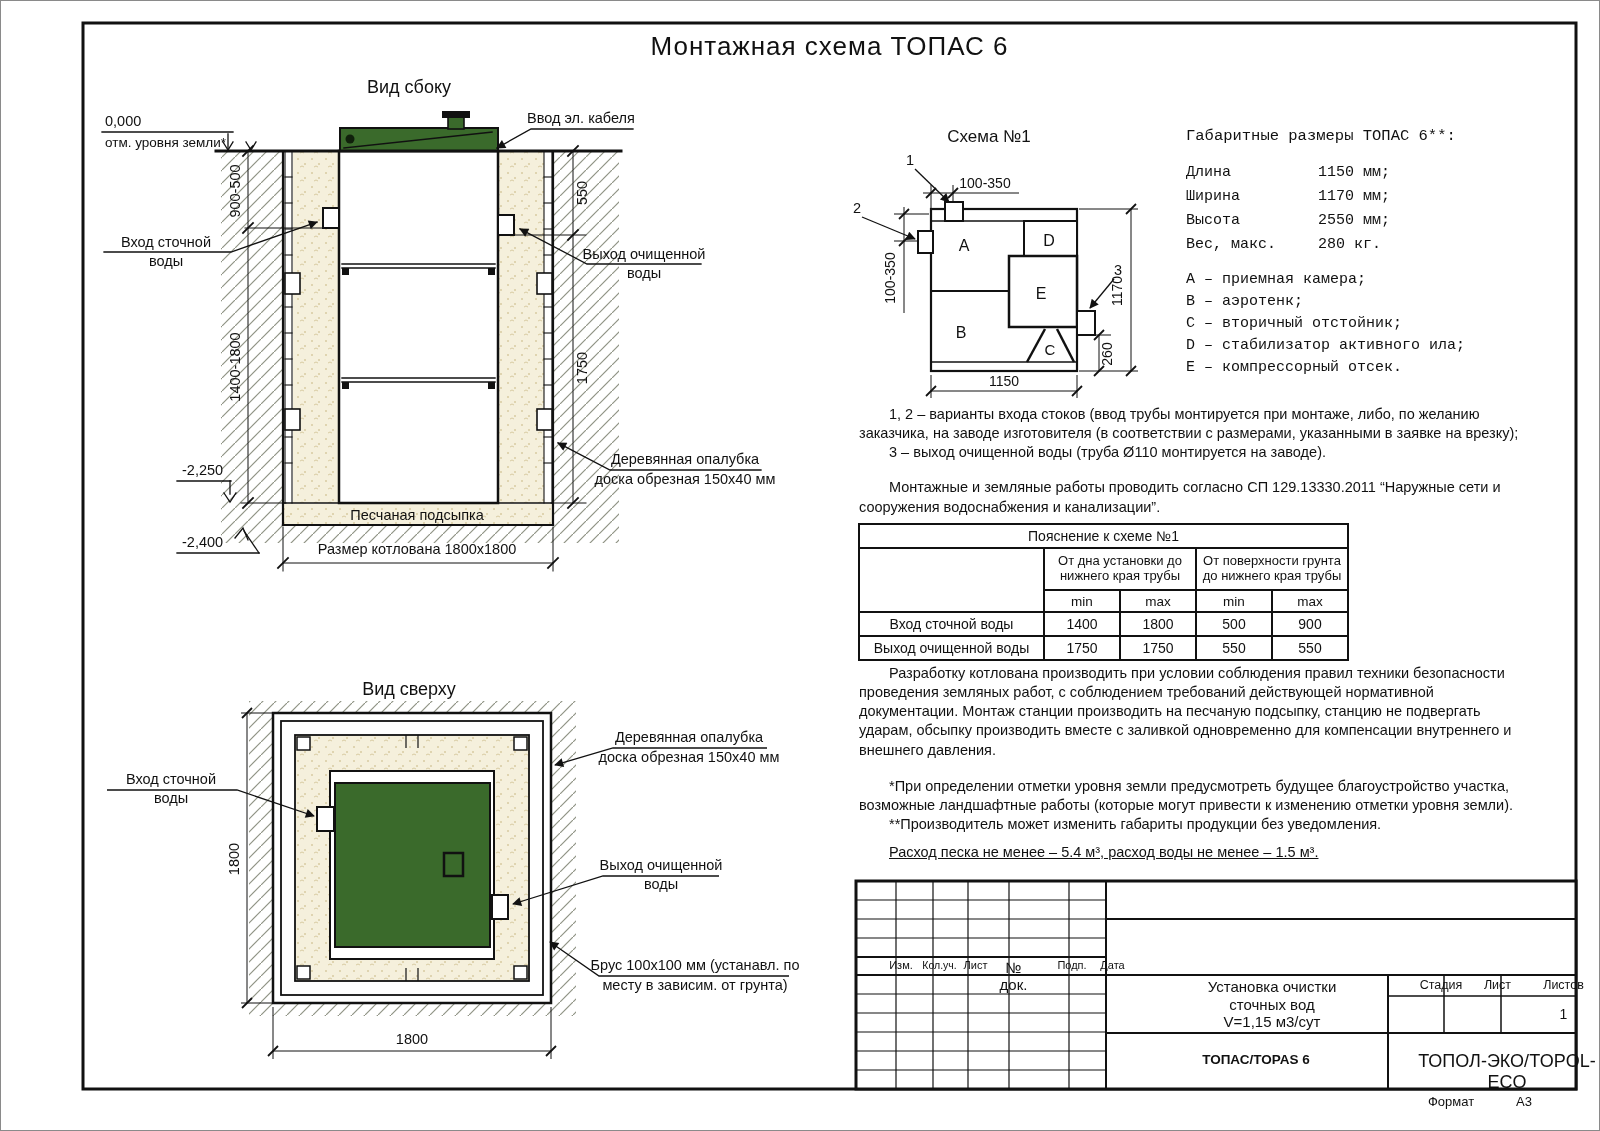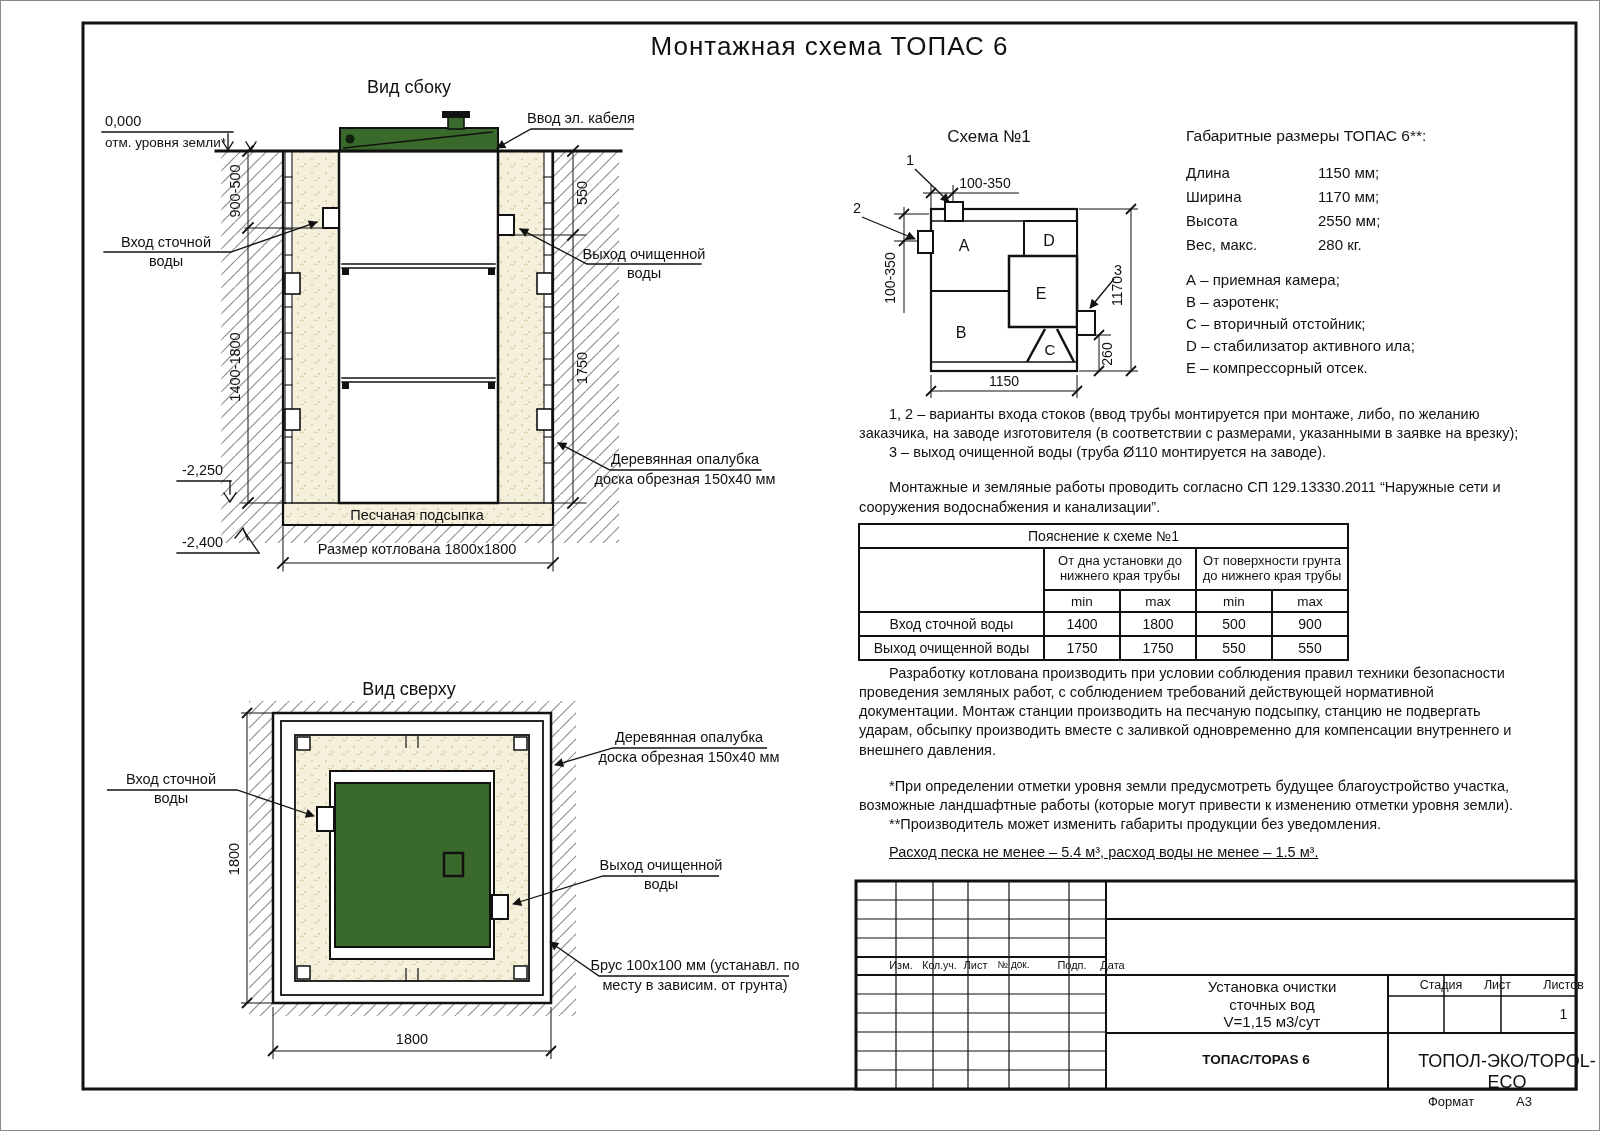--- a/index.html
+++ b/index.html
@@ -4,21 +4,21 @@
 <style>
   html,body { margin:0; padding:0; background:#e8e8e8; }
   .page {
     position:relative; width:1600px; height:1131px; background:#fff;
     border:1px solid #8a8a8a; box-sizing:border-box; overflow:hidden;
     font-family:"Liberation Sans", sans-serif; color:#111;
   }
   .abs { position:absolute; }
   svg text { font-family:"Liberation Sans", sans-serif; fill:#111; }
   .page-title { left:82px; top:30px; width:1493px; text-align:center; font-size:26px; letter-spacing:1px; }
-  .specs { left:1185px; top:126px; width:350px; font-size:15px; }
+  .specs { left:1185px; top:126px; width:350px; font-size:15px;font-family:Liberation Mono, monospace; }
   .specs .head { font-size:15.5px; margin-bottom:16px; }
   .specs .row { display:flex; line-height:24px; }
   .specs .row .lbl { width:132px; }
   .specs .legend { margin-top:12px; line-height:22px; }
   .notes { left:858px; top:404px; width:676px; font-size:14.5px; line-height:1.32; }
   .notes p { margin:0; text-indent:30px; }
   .notes p.gap { margin-top:16px; }
   .exp-table { left:857px; top:522px; border-collapse:collapse; table-layout:fixed;padding-left:44px; }
   .exp-table td, .exp-table th { border:2px solid #111; font-weight:normal; font-size:13.5px; text-align:center; padding:1px 2px; }
   .exp-table .ttl { height:20px; font-size:14px; }
@@ -437,21 +437,21 @@
     <p>*При определении отметки уровня земли предусмотреть будущее благоустройство участка, возможные ландшафтные работы (которые могут привести к изменению отметки уровня земли).</p>
     <p>**Производитель может изменить габариты продукции без уведомления.</p>
   </div>
 
   <div class="abs consumption">Расход песка не менее – 5.4 м³, расход воды не менее – 1.5 м³.</div>
 
   <div>
     <div class="tb-text" style="left:855px;width:40px;top:958px;font-size:11px;">Изм.</div>
     <div class="tb-text" style="left:895px;width:37px;top:958px;font-size:10.5px;">Кол.уч.</div>
     <div class="tb-text" style="left:932px;width:35px;top:958px;font-size:11px;">Лист</div>
-    <div class="tb-text" style="left:967px;width:41px;top:958px;font-size:10px;">№ док.</div>
+    <div class="tb-text" style="left:967px;width:41px;top:958px;font-size:15px;">№ док.</div>
     <div class="tb-text" style="left:1008px;width:76px;top:958px;font-size:11px;">Подп.</div>
     <div class="tb-text" style="left:1068px;width:37px;top:958px;font-size:11px;">Дата</div>
     <div class="tb-text" style="left:1107px;width:278px;top:977px;font-size:15px;line-height:17.5px;white-space:pre-line;">Установка очистки
 сточных вод
 V=1,15 м3/сут</div>
     <div class="tb-text" style="left:1107px;width:246px;top:1051px;font-size:13.5px;font-weight:bold;">ТОПАС/TOPAS 6</div>
     <div class="tb-text" style="left:1387px;width:56px;top:977px;font-size:12.5px;">Стадия</div>
     <div class="tb-text" style="left:1443px;width:57px;top:977px;font-size:12.5px;">Лист</div>
     <div class="tb-text" style="left:1500px;width:75px;top:977px;font-size:12.5px;">Листов</div>
     <div class="tb-text" style="left:1500px;width:75px;top:1005px;font-size:14px;">1</div>

